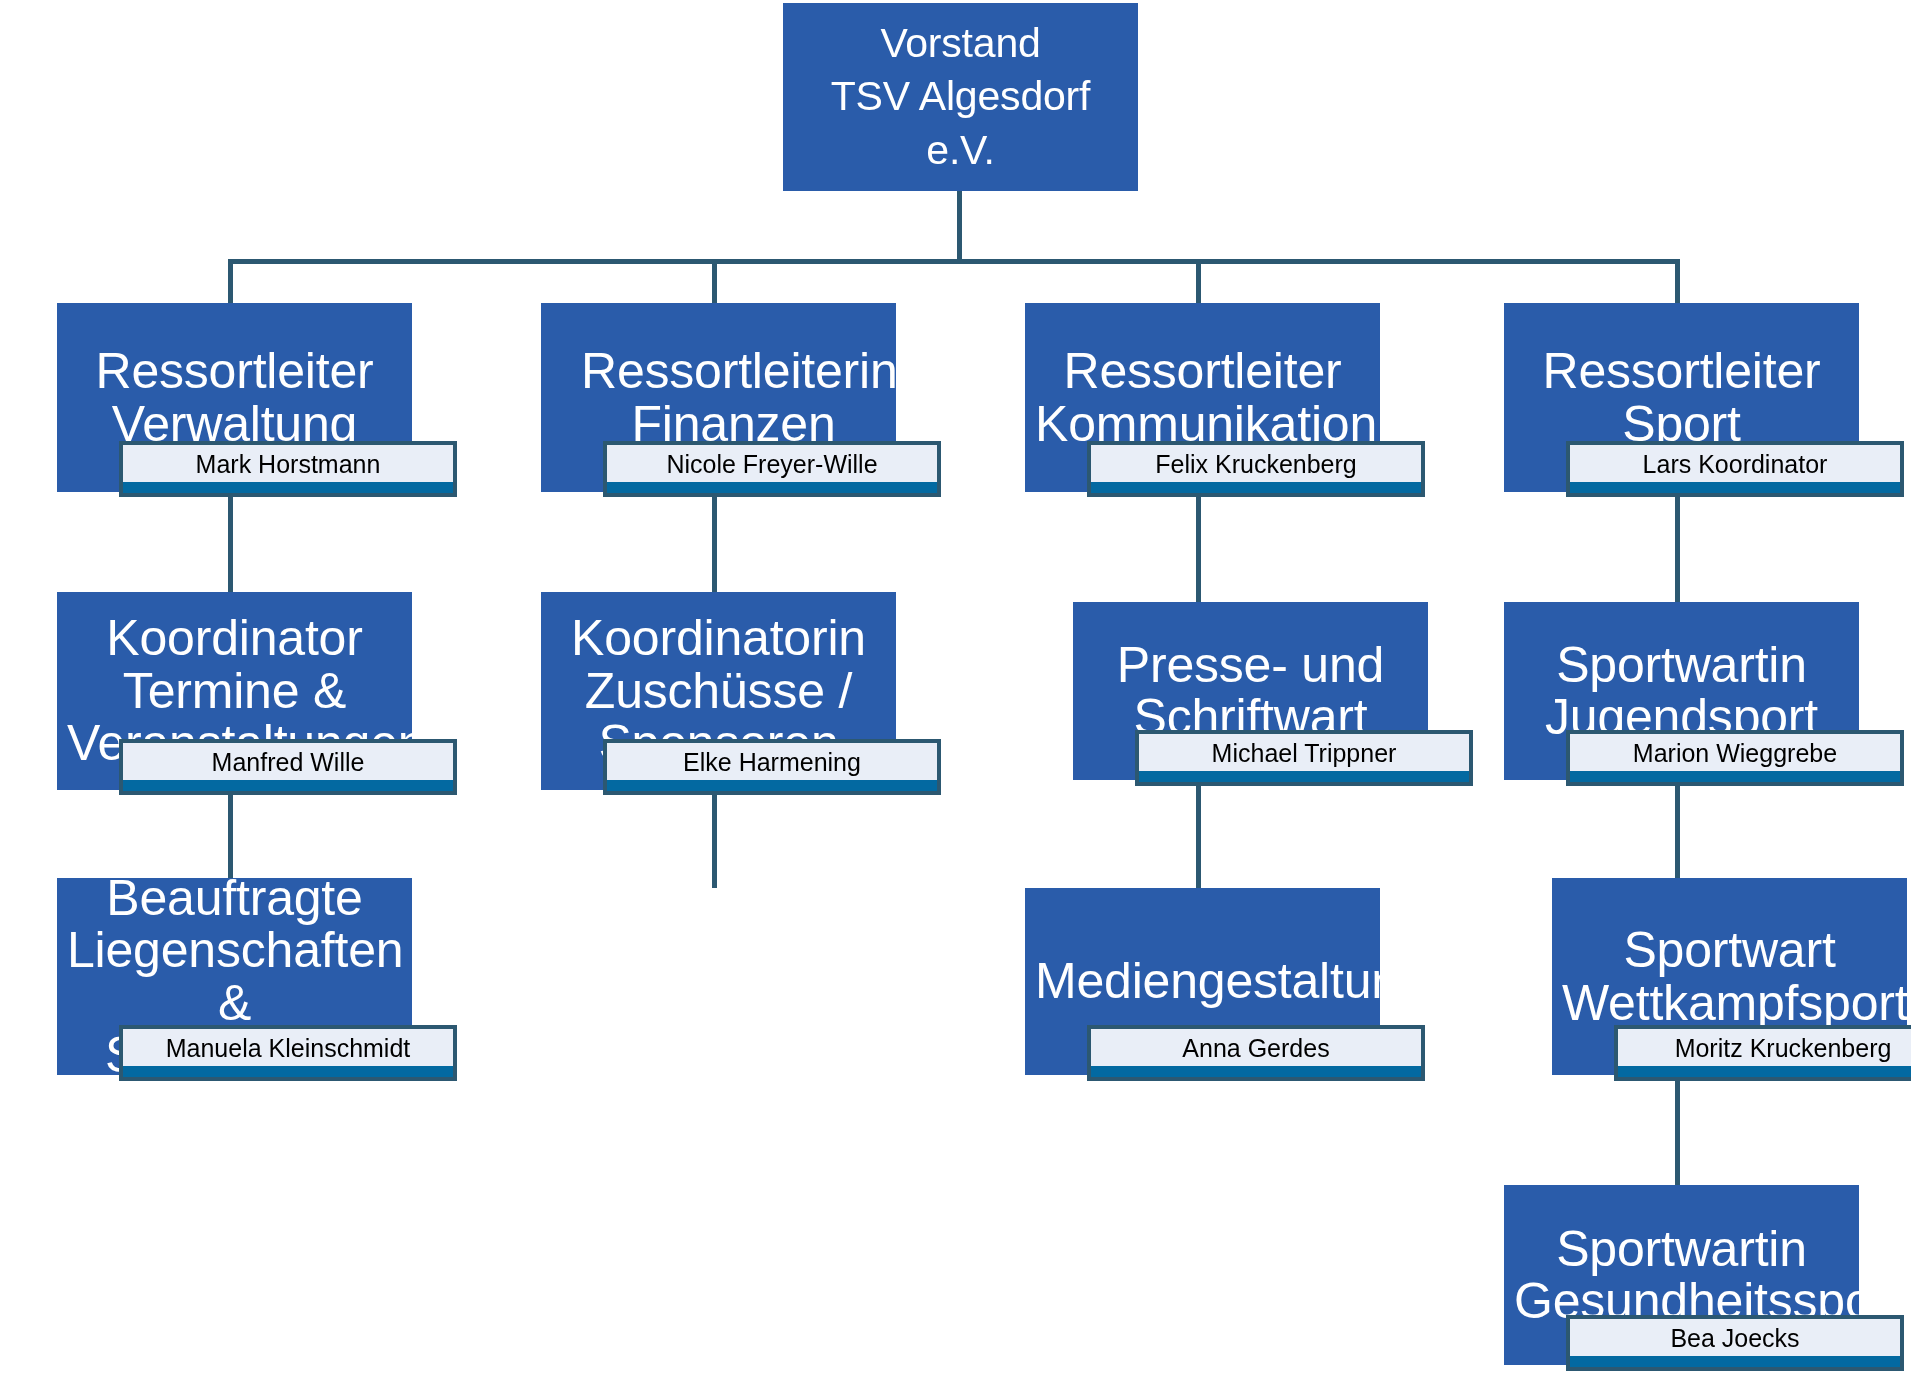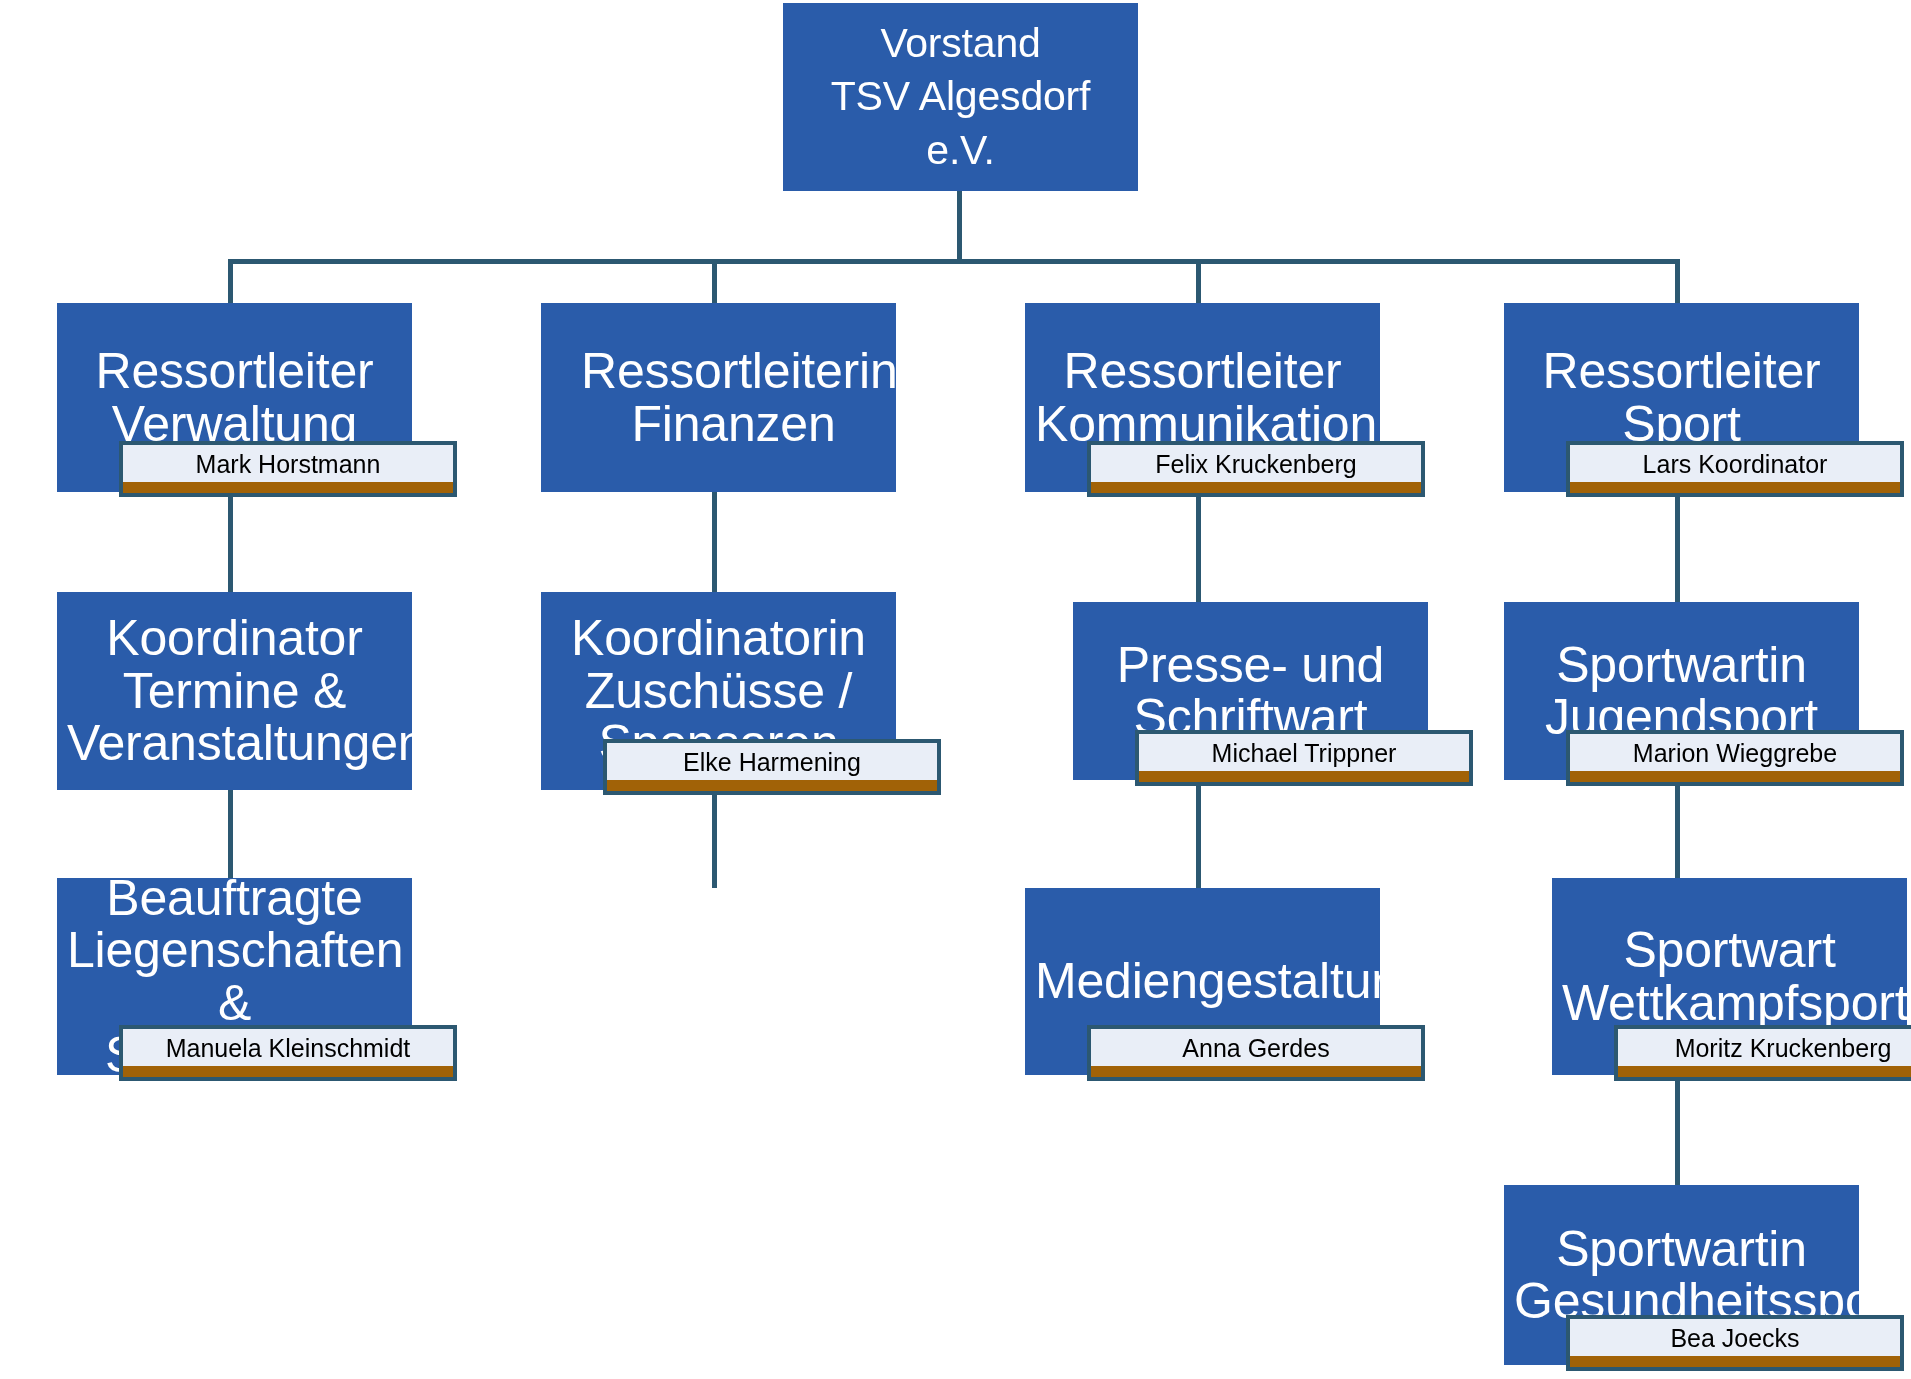--- a/index.html
+++ b/index.html
@@ -36,21 +36,21 @@
     letter-spacing:-0.2px;
     white-space:pre-line;
     width:100%;
   }
   .node-root .node-title{font-size:41px;line-height:1.3;}
 
   
   .nameplate{
     position:absolute;
     box-sizing:border-box;
-    background:#a16207;
+    background:#0369a1;
     border:4px solid #2c5871;
     display:flex;
     align-items:flex-start;
     justify-content:center;
     padding:0;
   }
   .nameplate-inner{
     background:#e9eef7;
     color:#000000;
     font-size:25px;
@@ -105,38 +105,44 @@
       <div class="nameplate-inner">Mark Horstmann</div>
     </div>
   </div>
 
   <div class="node" style="left:57px;top:592px;width:355px;height:198px;">
     <div class="node-box" style="width:355px;height:198px;">
       <div class="node-title">Koordinator
 Termine &amp;
 Veranstaltungen</div>
     </div>
+    <div class="nameplate" style="left:62px;top:147px;width:338px;height:56px;">
+      <div class="nameplate-inner">Manfred Wille</div>
+    </div>
   </div>
 
   <div class="node" style="left:57px;top:878px;width:355px;height:197px;">
     <div class="node-box" style="width:355px;height:197px;">
       <div class="node-title">Beauftragte
 Liegenschaften &amp;
 Sportgeräte</div>
     </div>
     <div class="nameplate" style="left:62px;top:147px;width:338px;height:56px;">
       <div class="nameplate-inner">Manuela Kleinschmidt</div>
     </div>
   </div>
 
   <div class="node" style="left:541px;top:303px;width:355px;height:189px;">
     <div class="node-box" style="width:355px;height:189px;padding-left:40px;">
       <div class="node-title">Ressortleiterin
 Finanzen</div>
     </div>
+    <div class="nameplate" style="left:62px;top:138px;width:338px;height:56px;">
+      <div class="nameplate-inner">Nicole Freyer-Wille</div>
+    </div>
   </div>
 
   <div class="node" style="left:541px;top:592px;width:355px;height:198px;">
     <div class="node-box" style="width:355px;height:198px;">
       <div class="node-title">Koordinatorin
 Zuschüsse /
 Sponsoren</div>
     </div>
     <div class="nameplate" style="left:62px;top:147px;width:338px;height:56px;">
       <div class="nameplate-inner">Elke Harmening</div>

